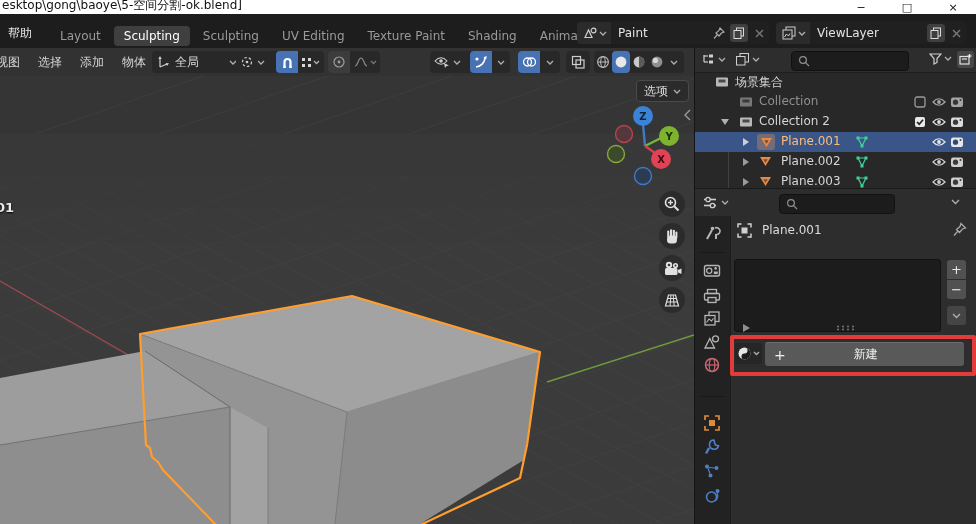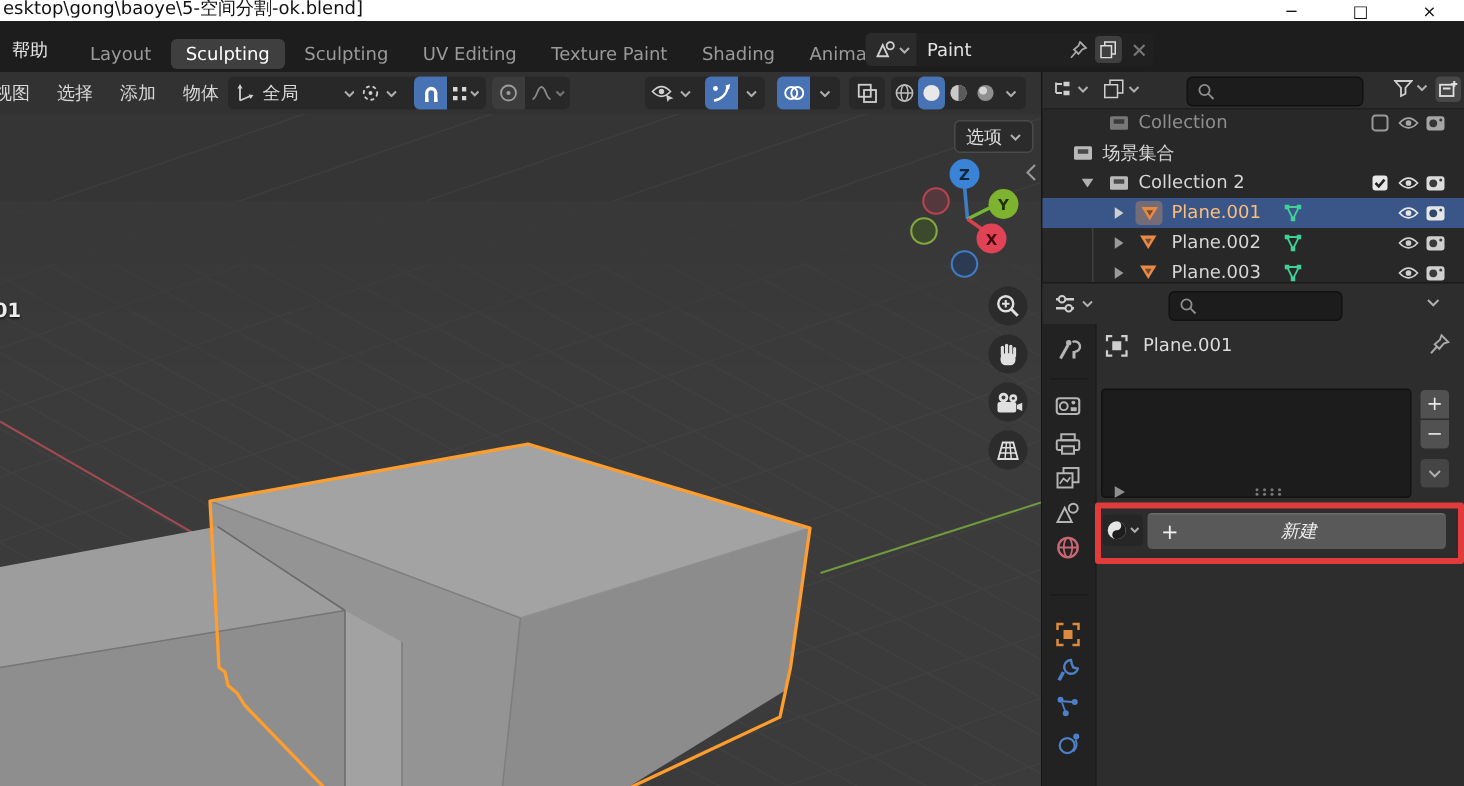--- a/index.html
+++ b/index.html
@@ -54,21 +54,21 @@
   .pcontent{position:absolute;left:35px;top:0;width:247px;height:308px;}
   .slotlist{position:absolute;left:4px;top:43px;width:205px;height:71px;background:#1c1c1c;border:1px solid #121212;border-radius:3px;}
   .sq-btn{position:absolute;left:217px;width:19px;height:19px;background:#515151;border-radius:3px;color:#e8e8e8;
     display:flex;align-items:center;justify-content:center;font-size:13px;}
   .redbox{position:absolute;left:0px;top:119px;width:238px;height:33px;border:4px solid #e13b3b;border-radius:2px;pointer-events:none;z-index:5;}
   .browse-btn{position:absolute;left:5px;top:127px;width:27px;height:21px;background:#262626;border-radius:3px;
     display:flex;align-items:center;justify-content:center;gap:1px;}
   .new-btn{position:absolute;left:35px;top:126px;width:199px;height:23px;background:#595959;border-radius:3px;
     border-top:1px solid #6d6d6d;display:flex;align-items:center;color:#f0f0f0;}
   .new-btn .plus{padding-left:9px;font-size:14px;}
-  .new-btn .lbl{flex:1;text-align:center;margin-left:-18px;font-style:italic;}
+  .new-btn .lbl{flex:1;text-align:center;margin-left:-18px;}
   .tooltip{position:absolute;left:100px;top:160px;background:rgba(17,17,17,.96);border:1px solid #000;
     border-radius:4px;padding:5px 10px;color:#c9c9c9;box-shadow:0 3px 8px rgba(0,0,0,.6);white-space:nowrap;z-index:6;}
   .divline{position:absolute;left:5px;width:25px;height:1px;background:#1a1a1a;}
 </style>
 </head>
 <body>
 
 <div class="screen">
 
   <div class="titlebar">
@@ -115,20 +115,45 @@
           </svg>
       </span>
       <span style="padding:0 5px;">
         <svg width="9" height="9">
             <line x1="1" y1="1" x2="8" y2="8" stroke="#777" stroke-width="1.4"></line>
             <line x1="8" y1="1" x2="1" y2="8" stroke="#777" stroke-width="1.4"></line>
           </svg>
       </span>
     </div>
 
+    <div class="selector" style="left:776px;width:190px;">
+      <span class="sel-ic">
+        <svg width="14" height="14">
+            <rect x="4" y="1" width="9" height="9" fill="none" stroke="#cfcfcf"></rect>
+            <rect x="1" y="4" width="9" height="9" fill="#2b2b2b" stroke="#cfcfcf"></rect>
+            <polyline points="2.5,11 4.5,8 6.5,10 8,7.5" fill="none" stroke="#cfcfcf"></polyline>
+          </svg>
+        <svg class="chv" width="8" height="5">
+            <polyline points="1,1 4,4 7,1"></polyline>
+          </svg>
+      </span>
+      <span class="sel-label">ViewLayer</span>
+      <span class="mini-btn">
+        <svg width="12" height="12">
+            <rect x="3.5" y="1" width="7" height="8" fill="none" stroke="#dcdcdc"></rect>
+            <rect x="1" y="3.5" width="7" height="8" fill="#3f3f3f" stroke="#dcdcdc"></rect>
+          </svg>
+      </span>
+      <span style="padding:0 5px;">
+        <svg width="9" height="9">
+            <line x1="1" y1="1" x2="8" y2="8" stroke="#777" stroke-width="1.4"></line>
+            <line x1="8" y1="1" x2="1" y2="8" stroke="#777" stroke-width="1.4"></line>
+          </svg>
+      </span>
+    </div>
   </div>
 
   <div class="vph">
     <div class="vph-menus">
       <span>视图</span>
       <span>选择</span>
       <span>添加</span>
       <span>物体</span>
     </div>
 
@@ -462,20 +487,30 @@
             <line x1="10.5" y1="1" x2="10.5" y2="5" stroke="#e0e0e0" stroke-width="1.4"></line>
             <line x1="8.5" y1="3" x2="12.5" y2="3" stroke="#e0e0e0" stroke-width="1.4"></line>
           </svg>
       </span>
     </div>
 
     <div class="tree">
       <div class="ab" style="left:33px;top:62px;width:1px;height:54px;background:#404040;"></div>
 
       <div class="orow">
+        <span class="ab" style="left:20px;top:4px;">
+          <svg width="14" height="12">
+              <rect x="1" y="1.5" width="12" height="9" rx="1" fill="#b9b9b9"></rect>
+              <rect x="3.5" y="3.5" width="7" height="3" fill="#4a4a4a"></rect>
+            </svg>
+        </span>
+        <span class="ab olabel" style="left:40px;top:2px;">场景集合</span>
+      </div>
+
+      <div class="orow">
         <span class="ab" style="left:44px;top:4px;opacity:.55;">
           <svg width="14" height="12">
               <rect x="1" y="1.5" width="12" height="9" rx="1" fill="#b9b9b9"></rect>
               <rect x="3.5" y="3.5" width="7" height="3" fill="#4a4a4a"></rect>
             </svg>
         </span>
         <span class="ab olabel" style="left:64px;top:2px;color:#8f8f8f;">Collection</span>
         <span class="ab" style="left:219px;top:4px;">
           <svg width="12" height="12">
               <rect x="1" y="1" width="10" height="10" rx="2" fill="none" stroke="#9a9a9a" stroke-width="1.3"></rect>
@@ -487,30 +522,20 @@
               <circle cx="7" cy="5" r="1.9" fill="#cfcfcf"></circle>
             </svg>
         </span>
         <span class="ab" style="left:255px;top:4px;opacity:.75;">
           <svg width="14" height="12">
               <rect x="1" y="1.5" width="12" height="9.5" rx="2" fill="#cfcfcf"></rect>
               <circle cx="5.5" cy="6.2" r="2.6" fill="#3a3a3a"></circle>
               <circle cx="10.5" cy="4" r="1" fill="#3a3a3a"></circle>
             </svg>
         </span>
-      </div>
-
-      <div class="orow">
-        <span class="ab" style="left:20px;top:4px;">
-          <svg width="14" height="12">
-              <rect x="1" y="1.5" width="12" height="9" rx="1" fill="#b9b9b9"></rect>
-              <rect x="3.5" y="3.5" width="7" height="3" fill="#4a4a4a"></rect>
-            </svg>
-        </span>
-        <span class="ab olabel" style="left:40px;top:2px;">场景集合</span>
       </div>
 
       <div class="orow">
         <span class="ab" style="left:26px;top:7px;">
           <svg width="8" height="6">
               <polygon points="0,0 8,0 4,6" fill="#b0b0b0"></polygon>
             </svg>
         </span>
         <span class="ab" style="left:44px;top:4px;">
           <svg width="14" height="12">

